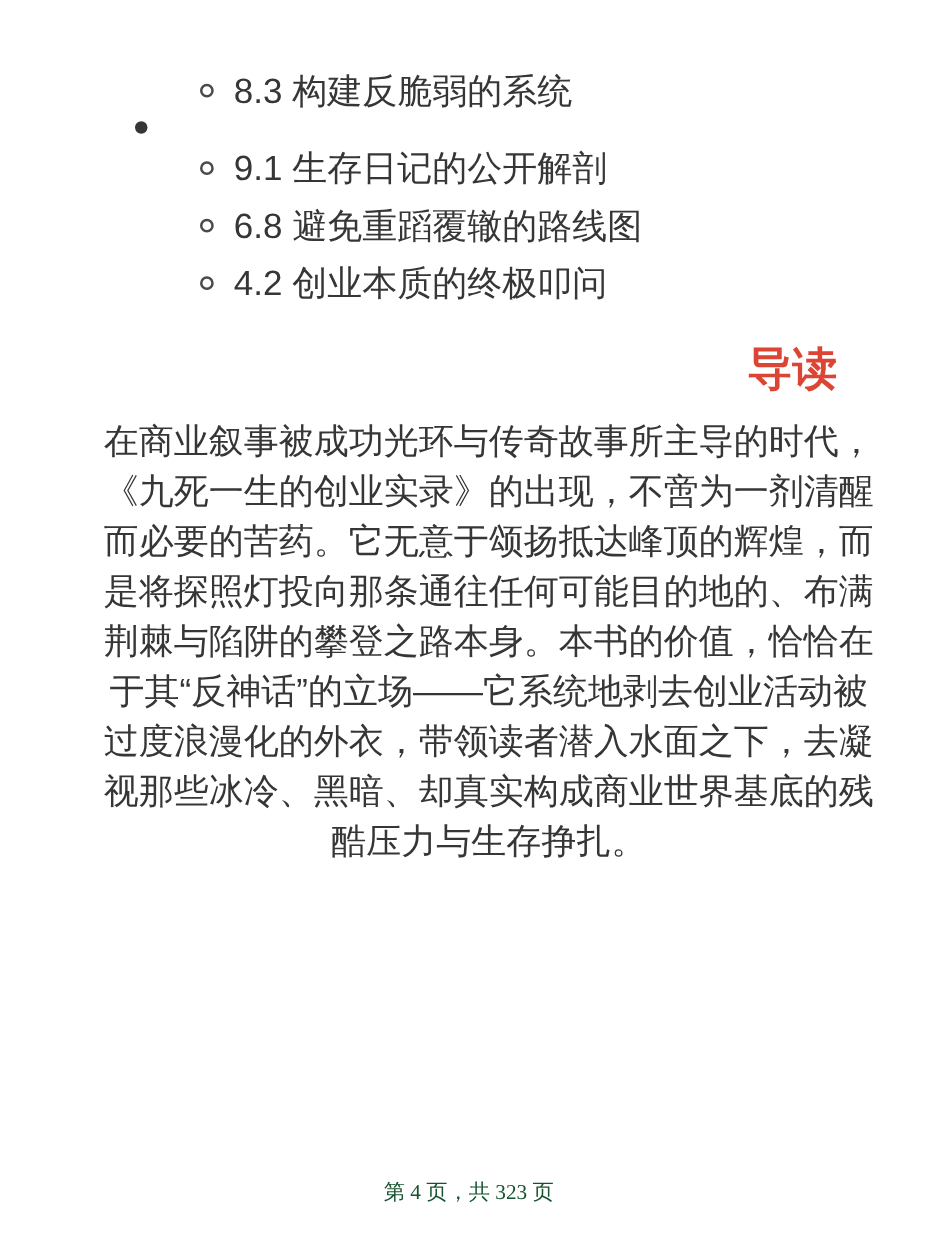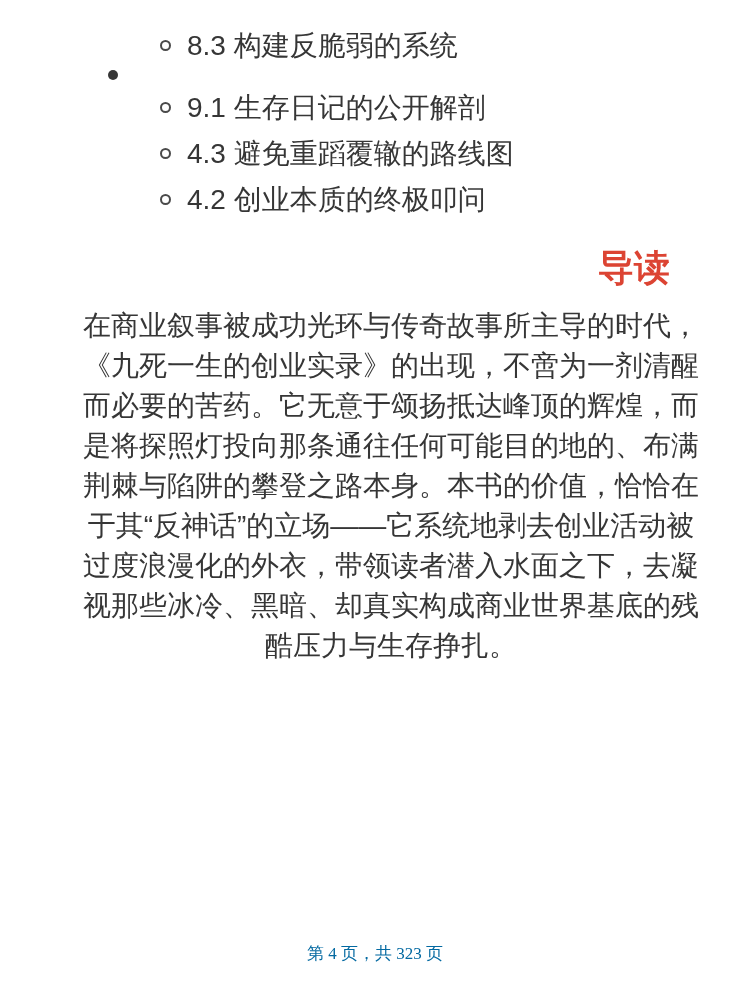--- a/index.html
+++ b/index.html
@@ -12,21 +12,21 @@
     width: 750px;
     height: 1000px;
     background: #ffffff;
     overflow: hidden;
     font-family: "Liberation Sans", "DejaVu Sans", sans-serif;
     color: #363636;
   }
 
   
   .toc {
-    padding-top: 23px;
+    padding-top: 50px;
     font-size: 28px;
   }
   .toc-sub-item {
     position: relative;
     line-height: 46px;
     padding-left: 187px;
     white-space: nowrap;
   }
   .bullet-circle {
     position: absolute;
@@ -78,21 +78,21 @@
 
   
   .page-footer {
     position: absolute;
     left: 0;
     right: 0;
     top: 942px;
     text-align: center;
     font-family: "Liberation Serif", "DejaVu Serif", serif;
     font-size: 17px;
-    color: #0369a1;
+    color: #14532d;
   }
 </style>
 </head>
 <body>
 
 <div class="page">
 
   <div class="toc">
 
     <div class="toc-sub-item">
@@ -105,21 +105,21 @@
       <span class="bullet-disc"></span>
     </div>
 
     <div class="toc-sub-item">
       <span class="bullet-circle"></span>
       <span>9.1 生存日记的公开解剖</span>
     </div>
 
     <div class="toc-sub-item">
       <span class="bullet-circle"></span>
-      <span>4.3 避免重蹈覆辙的路线图</span>
+      <span>6.8 避免重蹈覆辙的路线图</span>
     </div>
 
     <div class="toc-sub-item">
       <span class="bullet-circle"></span>
       <span>4.2 创业本质的终极叩问</span>
     </div>
 
 
   </div>
 

